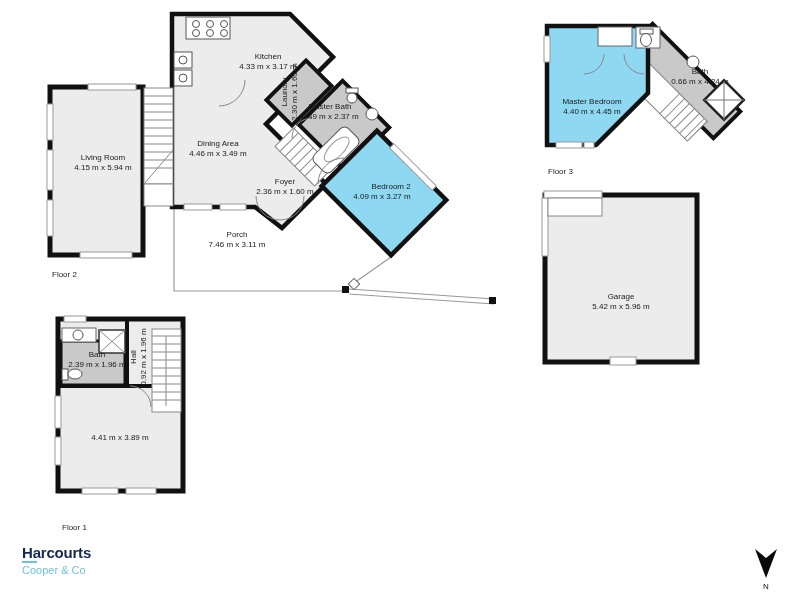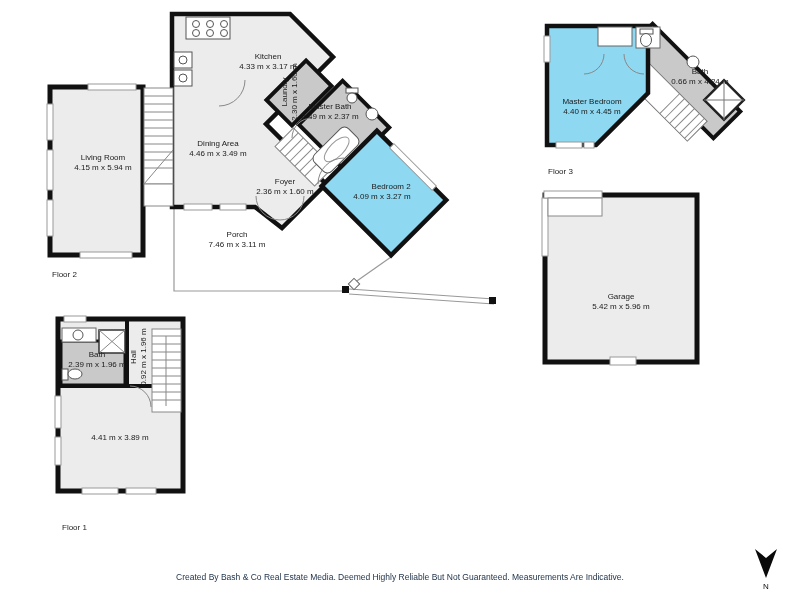--- a/index.html
+++ b/index.html
@@ -297,18 +297,22 @@
   <div>0.92 m x 1.96 m</div>
 </div>
 <div class="room-label" style="left:120px;top:438px;">
   <div>4.41 m x 3.89 m</div>
 </div>
 
 <div class="floor-label" style="left:52px;top:274px;">Floor 2</div>
 <div class="floor-label" style="left:548px;top:171px;">Floor 3</div>
 <div class="floor-label" style="left:62px;top:527px;">Floor 1</div>
 
-
-<div class="footer-line">Created By Bash &amp; Co Real Estate Media. Deemed Highly Reliable But Not Guaranteed. Measurements Are Indicative.</div>
+<div class="brand">
+  <div class="brand-name">Harcourts</div>
+  <div class="brand-rule"></div>
+  <div class="brand-sub">Cooper &amp; Co</div>
+</div>
+
 
 <div class="compass-n">N</div>
 
 </div>
 
 </body></html>

